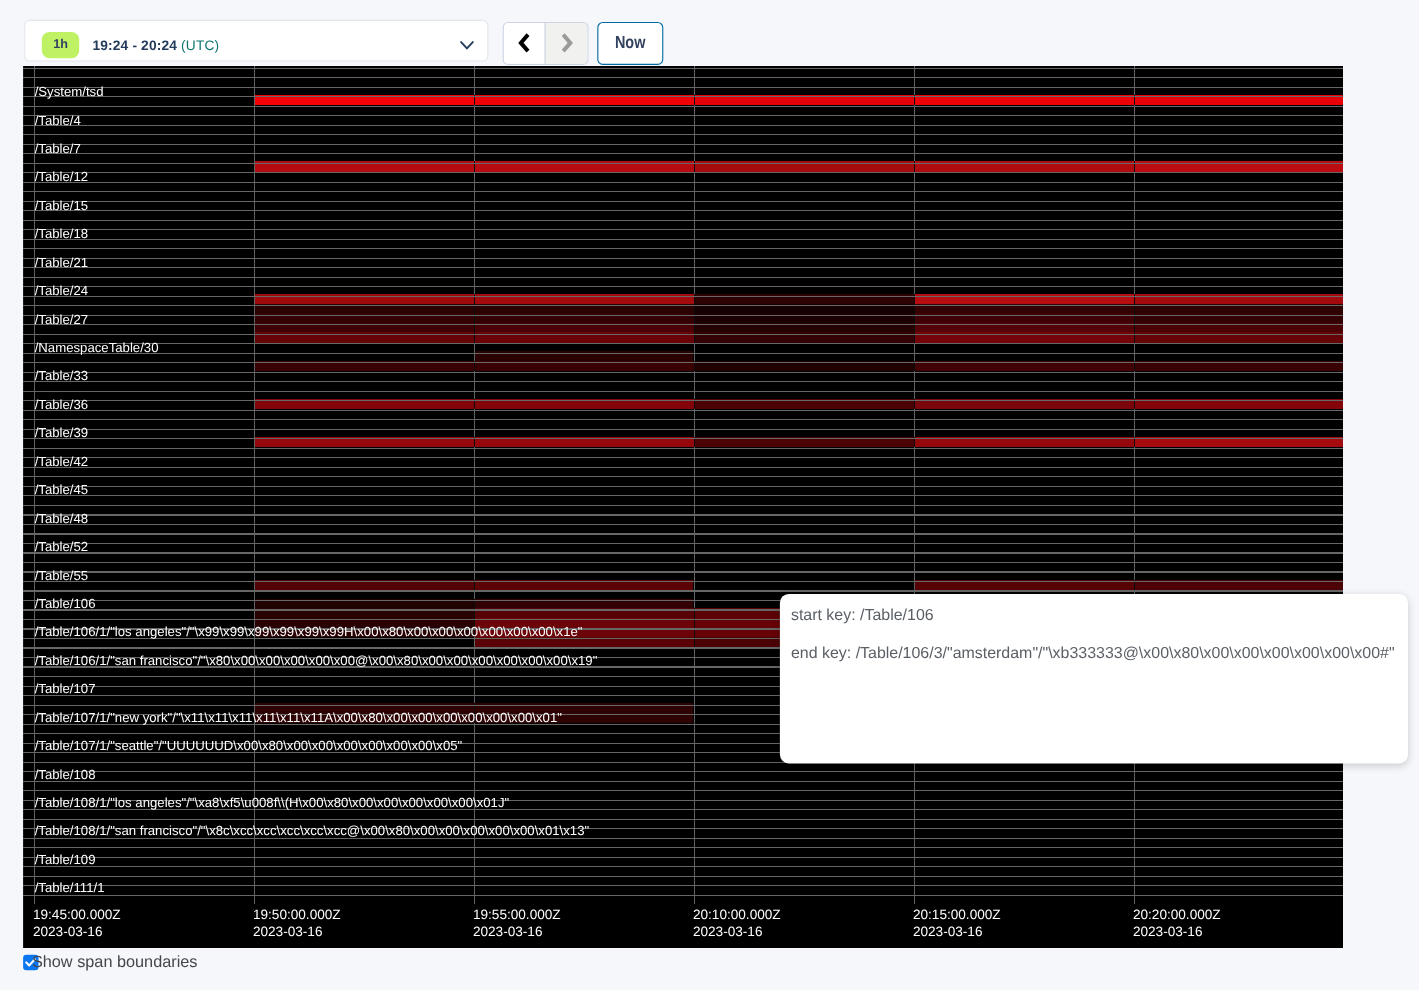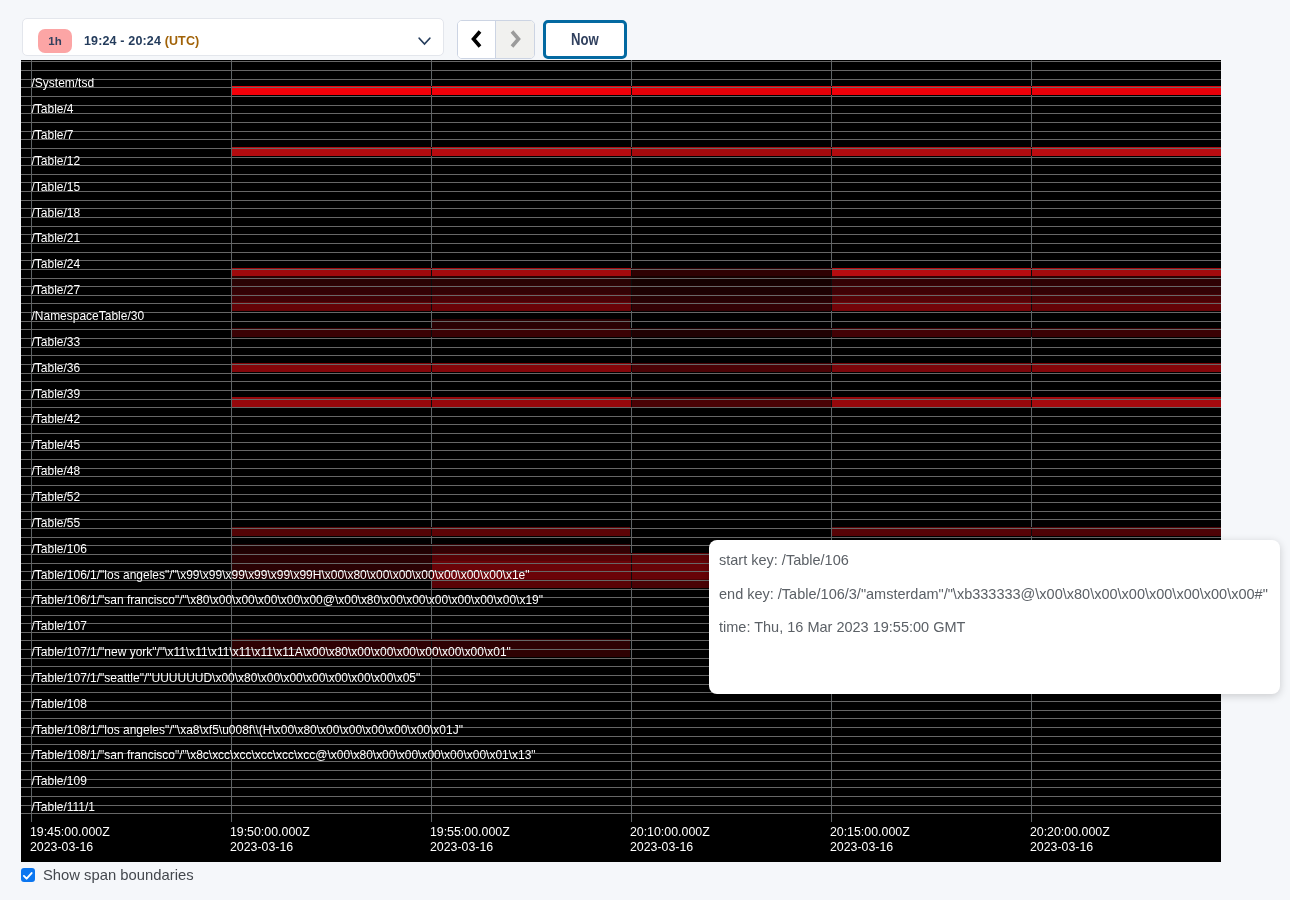--- a/index.html
+++ b/index.html
@@ -1,33 +1,33 @@
 <!DOCTYPE html>
 <html><head><meta charset="utf-8">
 <style>
   html,body{margin:0;padding:0;}
   body{width:1290px;height:900px;background:#f5f7fa;font-family:"Liberation Sans",sans-serif;position:relative;overflow:hidden;}
   .abs{position:absolute;}
   .dd{left:21.5px;top:17.75px;width:422px;height:38px;background:#fff;border:1px solid #e3e6ec;border-radius:5px;box-sizing:border-box;}
-  .badge{position:absolute;left:15.3px;top:10px;width:34.5px;height:24px;background:#fca5a5;border-radius:7px;display:flex;align-items:center;justify-content:center;font-size:11.5px;font-weight:bold;color:#33415e;}
+  .badge{position:absolute;left:15.3px;top:10px;width:34.5px;height:24px;background:#bef264;border-radius:7px;display:flex;align-items:center;justify-content:center;font-size:11.5px;font-weight:bold;color:#33415e;}
   .trange{position:absolute;left:61.5px;top:10px;height:24px;line-height:24px;font-size:12.5px;font-weight:700;color:#243c5c;letter-spacing:0.15px;}
-  .trange .utc{font-weight:700;color:#a16207;}
+  .trange .utc{font-weight:400;color:#0f766e;}
   .chev{position:absolute;left:395px;top:18px;}
   .btngrp{left:457px;top:19.8px;width:78px;height:39px;border:1px solid #ccd4e3;border-radius:5px;box-sizing:border-box;background:#fff;display:flex;overflow:hidden;}
   .btngrp .b1{width:38px;height:100%;display:flex;align-items:center;justify-content:center;background:#fff;}
   .btngrp .b2{width:39px;height:100%;display:flex;align-items:center;justify-content:center;background:#f1f1ef;border-left:1px solid #ccd4e3;}
-  .nowbtn{left:543px;top:19.8px;width:84px;height:39px;border:3px solid #0369a1;border-radius:5px;box-sizing:border-box;background:#fff;display:flex;align-items:center;justify-content:center;}
+  .nowbtn{left:543px;top:19.8px;width:60px;height:39px;border:1px solid #0369a1;border-radius:5px;box-sizing:border-box;background:#fff;display:flex;align-items:center;justify-content:center;}
   .nowbtn span{font-size:16px;font-weight:700;color:#31415f;transform:scaleX(0.82);display:inline-block;padding-top:2px;}
   .chart{left:21px;top:60.4px;width:1200px;height:802.1px;}
   .rl{fill:#fff;font-family:"Liberation Sans",sans-serif;font-size:12px;}
   .ax{fill:#fff;font-family:"Liberation Sans",sans-serif;font-size:12.4px;}
   .tip{left:709px;top:540px;width:571px;height:154px;background:#fff;border-radius:8px;box-shadow:0 2px 8px rgba(0,0,0,0.18);box-sizing:border-box;padding:4px 16px 0 10px;font-size:14.5px;color:#5b6066;}
   .tip div{height:33.7px;line-height:33.7px;white-space:nowrap;}
   .cbx{left:21px;top:868px;width:13.5px;height:13.5px;background:#0b76f0;border-radius:3px;}
-  .cblab{left:43px;top:867.5px;font-size:14.8px;color:#43474d;line-height:15px;}
+  .cblab{left:29px;top:867.5px;font-size:14.8px;color:#43474d;line-height:15px;}
 </style></head>
 <body>
 <div class="abs dd">
   <div class="badge">1h</div>
   <div class="trange">19:24 - 20:24 <span class="utc">(UTC)</span></div>
   <svg class="chev" width="13" height="9" viewBox="0 0 13 9">
       <path d="M1.2 1.2 L6.5 7 L11.8 1.2" stroke="#243c5c" stroke-width="1.7" fill="none" stroke-linecap="round"></path>
     </svg>
 </div>
 <div class="abs btngrp">
@@ -303,17 +303,16 @@
 <text x="608.9" y="775.9" class="ax">20:10:00.000Z</text>
 <text x="608.9" y="790.9" class="ax">2023-03-16</text>
 <text x="808.9" y="775.9" class="ax">20:15:00.000Z</text>
 <text x="808.9" y="790.9" class="ax">2023-03-16</text>
 <text x="1008.9" y="775.9" class="ax">20:20:00.000Z</text>
 <text x="1008.9" y="790.9" class="ax">2023-03-16</text>
 </svg>
 <div class="abs tip">
   <div>start key: /Table/106</div>
   <div>end key: /Table/106/3/"amsterdam"/"\xb333333@\x00\x80\x00\x00\x00\x00\x00\x00#"</div>
-  <div>time: Thu, 16 Mar 2023 19:55:00 GMT</div>
 </div>
 <div class="abs cbx"><svg width="13.5" height="13.5" viewBox="0 0 14 14">
       <path d="M3 7.2 L5.8 10 L11 4.2" stroke="#fff" stroke-width="2" fill="none" stroke-linecap="round" stroke-linejoin="round"></path>
     </svg></div>
 <div class="abs cblab">Show span boundaries</div>
 </body></html>

